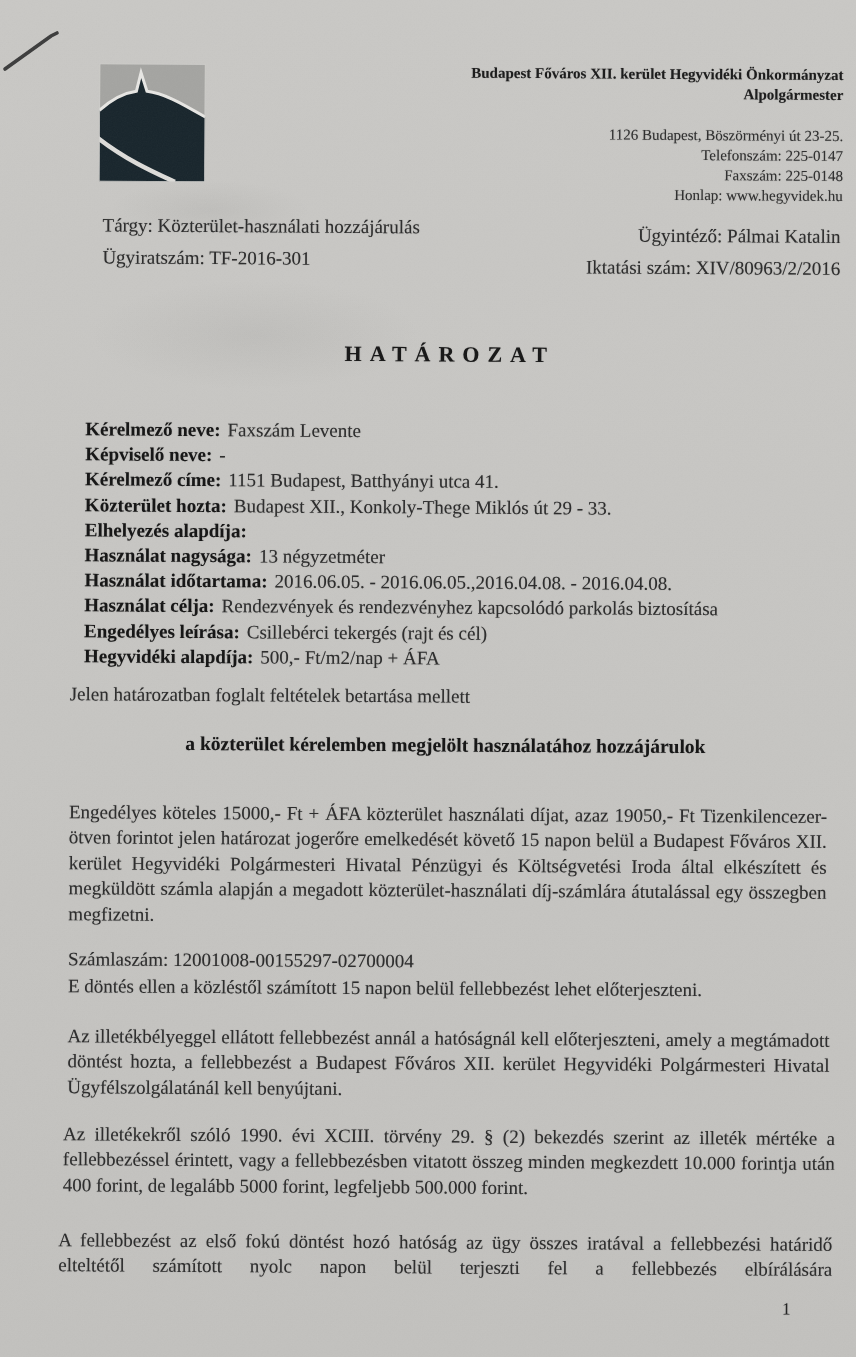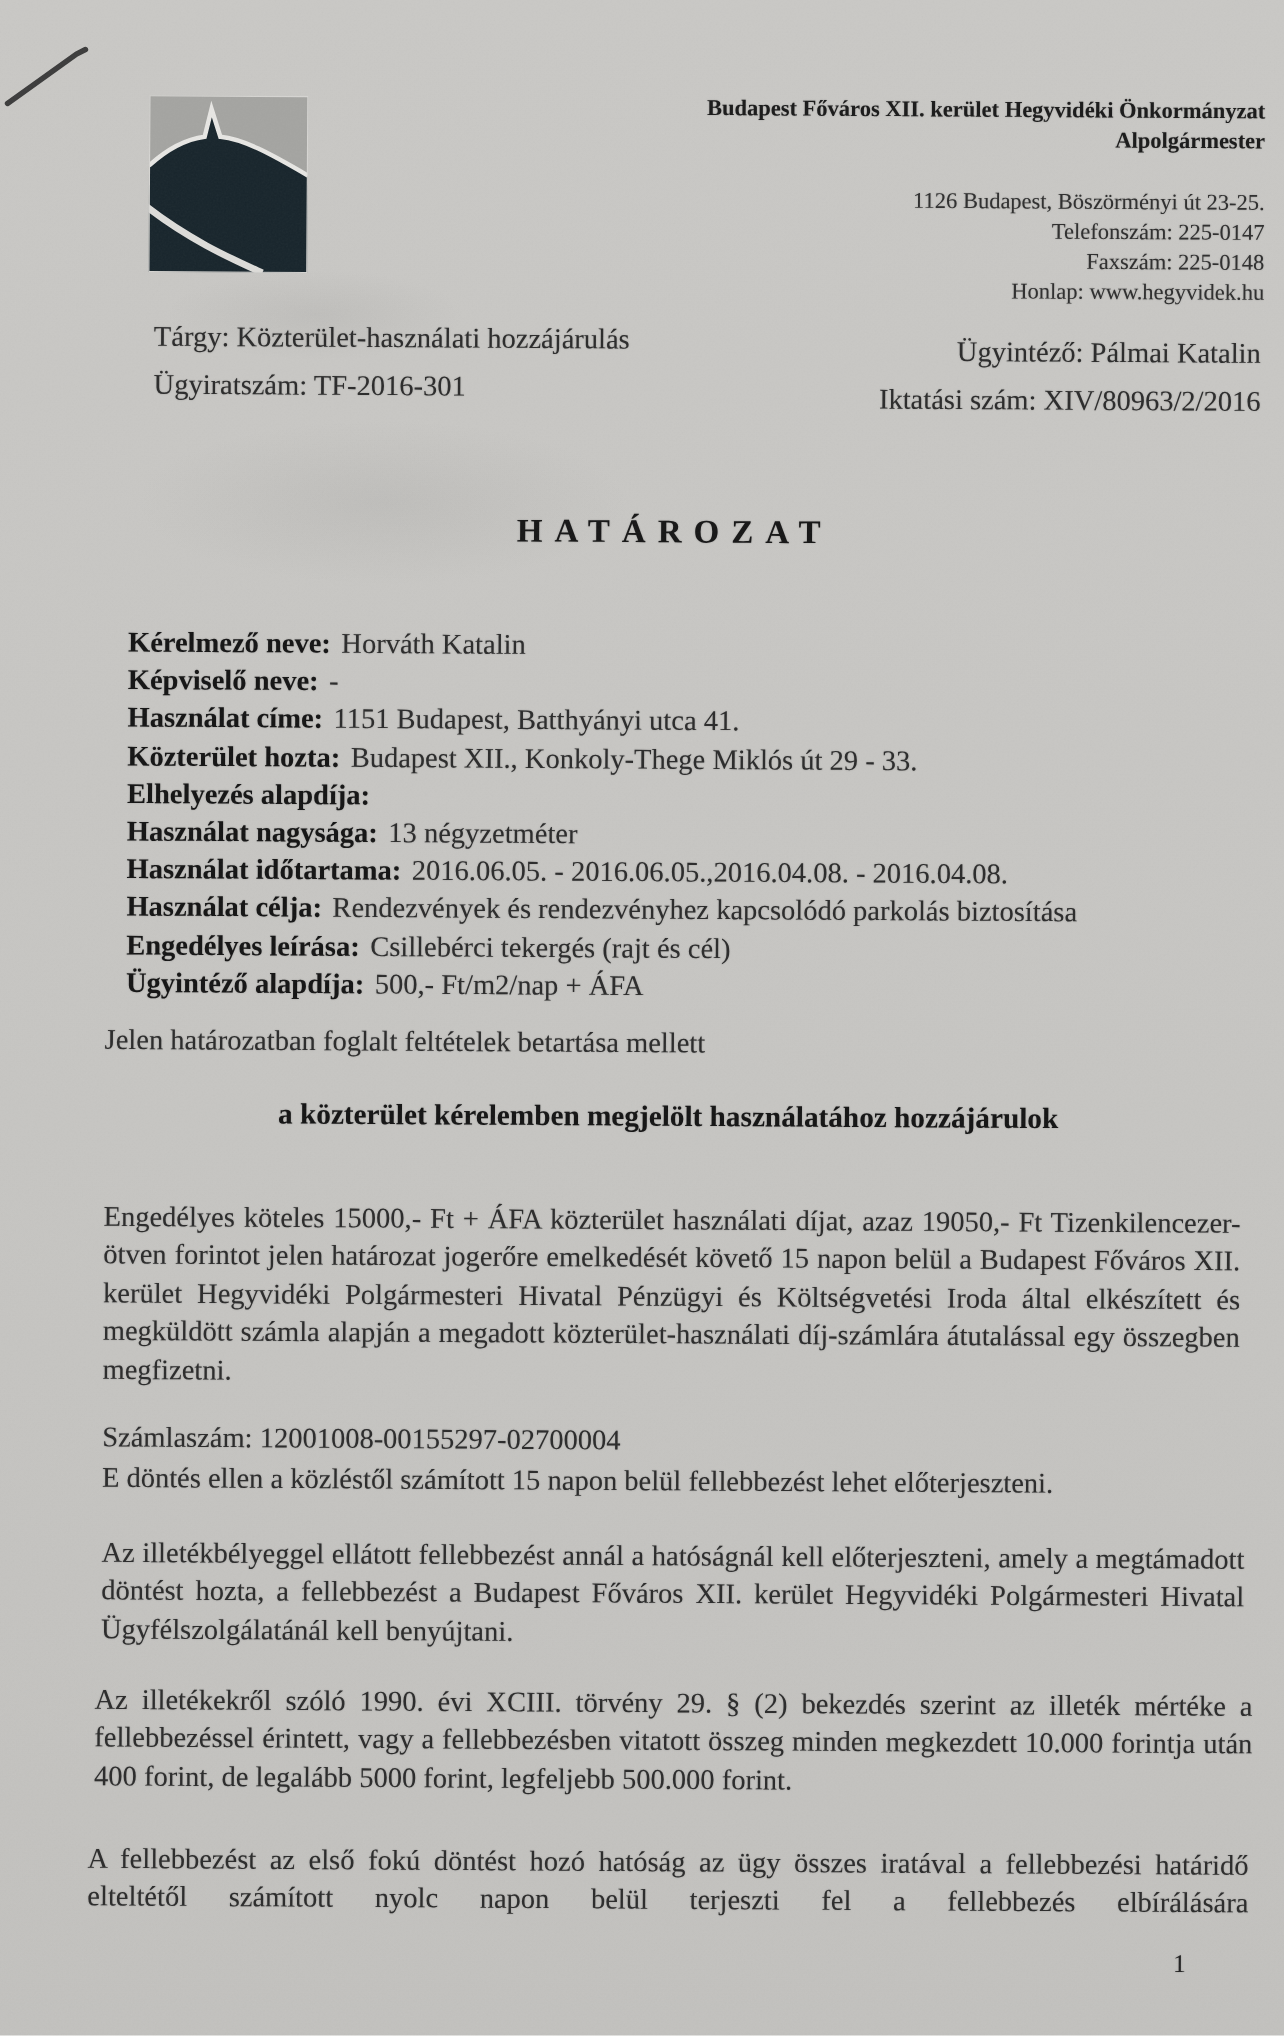--- a/index.html
+++ b/index.html
@@ -134,30 +134,30 @@
       </div>
       <div class="case-right fuzzy">
         <div>Ügyintéző: Pálmai Katalin</div>
         <div>Iktatási szám: XIV/80963/2/2016</div>
       </div>
     </div>
 
     <div class="doc-title fuzzy">HATÁROZAT</div>
 
     <div class="details fuzzy">
-      <div class="detail-row"><span class="lbl">Kérelmező neve:</span><span>Horváth Katalin</span></div>
+      <div class="detail-row"><span class="lbl">Kérelmező neve:</span><span>Faxszám Levente</span></div>
       <div class="detail-row"><span class="lbl">Képviselő neve:</span><span>-</span></div>
-      <div class="detail-row"><span class="lbl">Használat címe:</span><span>1151 Budapest, Batthyányi utca  41.</span></div>
+      <div class="detail-row"><span class="lbl">Kérelmező címe:</span><span>1151 Budapest, Batthyányi utca  41.</span></div>
       <div class="detail-row"><span class="lbl">Közterület hozta:</span><span>Budapest XII., Konkoly-Thege Miklós út 29 - 33.</span></div>
       <div class="detail-row"><span class="lbl">Elhelyezés alapdíja:</span><span></span></div>
       <div class="detail-row"><span class="lbl">Használat nagysága:</span><span>13 négyzetméter</span></div>
       <div class="detail-row"><span class="lbl">Használat időtartama:</span><span>2016.06.05. - 2016.06.05.,2016.04.08. - 2016.04.08.</span></div>
       <div class="detail-row"><span class="lbl">Használat célja:</span><span>Rendezvények és rendezvényhez kapcsolódó parkolás biztosítása</span></div>
       <div class="detail-row"><span class="lbl">Engedélyes leírása:</span><span>Csillebérci tekergés (rajt és cél)</span></div>
-      <div class="detail-row"><span class="lbl">Ügyintéző alapdíja:</span><span>500,- Ft/m2/nap + ÁFA</span></div>
+      <div class="detail-row"><span class="lbl">Hegyvidéki alapdíja:</span><span>500,- Ft/m2/nap + ÁFA</span></div>
     </div>
 
     <div class="intro-line fuzzy">Jelen határozatban foglalt feltételek betartása mellett</div>
     <div class="decision-line fuzzy">a közterület kérelemben megjelölt használatához hozzájárulok</div>
 
     <div class="para para-1 fuzzy">Engedélyes köteles 15000,- Ft + ÁFA közterület használati díjat, azaz 19050,- Ft Tizenkilencezer-ötven forintot jelen határozat jogerőre emelkedését követő 15 napon belül a Budapest Főváros XII. kerület Hegyvidéki Polgármesteri Hivatal Pénzügyi és Költségvetési Iroda által elkészített és megküldött számla alapján a megadott közterület-használati díj-számlára átutalással egy összegben megfizetni.</div>
 
     <div class="para account fuzzy">
       <div>Számlaszám: 12001008-00155297-02700004</div>
       <div>E döntés ellen a közléstől számított 15 napon belül fellebbezést lehet előterjeszteni.</div>

